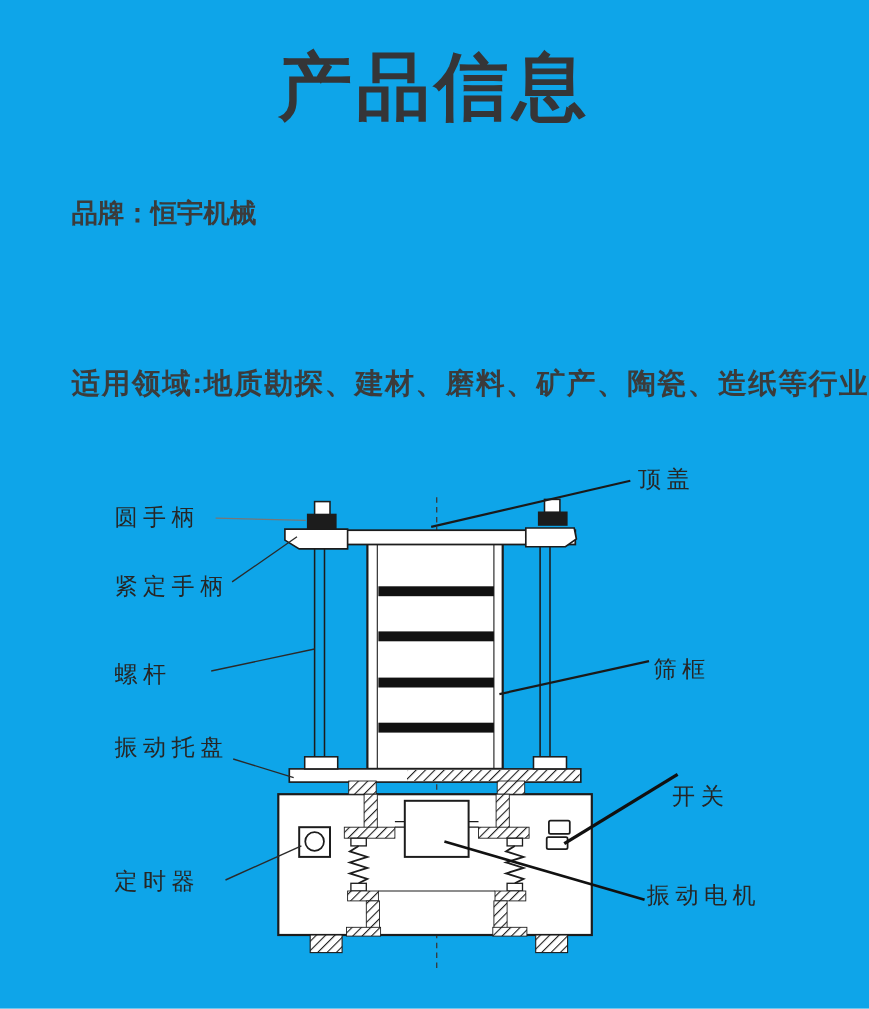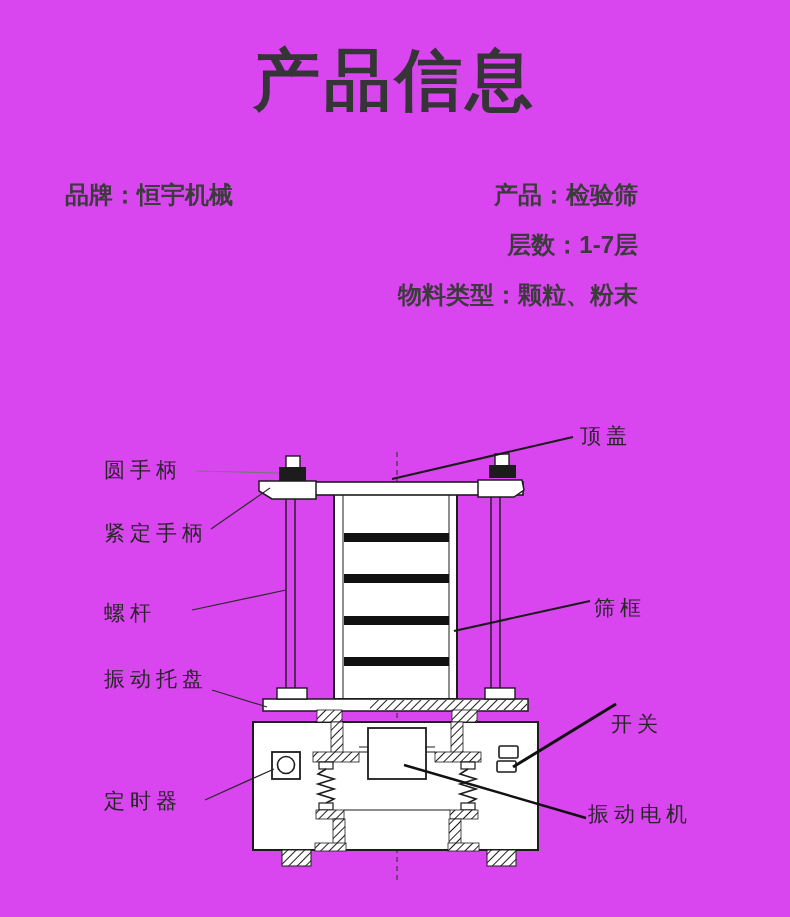--- a/index.html
+++ b/index.html
@@ -1,30 +1,30 @@
 <!DOCTYPE html>
 <html><head>
 <meta charset="utf-8">
 <style>
   html,body{margin:0;padding:0;background:#f4f4f4;}
   .page{
     position:relative;
     width:790px;height:917px;
     margin:0 auto;
-    background:#d946ef;
+    background:#0ea5e9;
     font-family:"Liberation Sans","DejaVu Sans",sans-serif;
     overflow:hidden;
   }
   .title{
     position:absolute;top:42px;left:0;width:100%;
     margin:0;text-align:center;
     font-size:67px;line-height:76px;font-weight:bold;
     letter-spacing:4px;color:#353537;
   }
-  .spec-col{position:absolute;color:#3b3b3b;font-weight:bold;text-align:right;}
+  .spec-col{position:absolute;color:#3b3b3b;font-weight:bold;}
   .spec-col-left{left:65px;top:181px;}
   .spec-col-right{left:398px;top:181px;}
   .spec-row{font-size:24px;line-height:28px;height:28px;margin-bottom:22px;white-space:nowrap;}
   .spec-application{
     position:absolute;left:65px;top:332px;width:700px;
     font-size:26px;line-height:32px;font-weight:bold;
     letter-spacing:1.5px;color:#3b3b3b;white-space:nowrap;
   }
   .diagram-svg{position:absolute;left:0;top:0;}
   .dlabel{
@@ -36,26 +36,22 @@
 <body>
 
 <div class="page">
 
   <h1 class="title">产品信息</h1>
 
   <div class="spec-col spec-col-left">
     <div class="spec-row"><span>品牌：</span><span>恒宇机械</span></div>
   </div>
 
-  <div class="spec-col spec-col-right">
-    <div class="spec-row"><span>产品：</span><span>检验筛</span></div>
-    <div class="spec-row"><span>层数：</span><span>1-7层</span></div>
-    <div class="spec-row"><span>物料类型：</span><span>颗粒、粉末</span></div>
-  </div>
 
+  <div class="spec-application"><span>适用领域:</span><span>地质勘探、建材、磨料、矿产、陶瓷、造纸等行业</span></div>
 
   <svg class="diagram-svg" width="790" height="917" viewBox="0 0 790 917" xmlns="http://www.w3.org/2000/svg">
     <defs>
       <pattern id="hatch" width="6" height="6" patternUnits="userSpaceOnUse" patternTransform="rotate(45)">
         <rect width="6" height="6" fill="#ffffff"></rect>
         <line x1="0" y1="0" x2="0" y2="6" stroke="#1c1c1c" stroke-width="2"></line>
       </pattern>
     </defs>
 
     <g>

